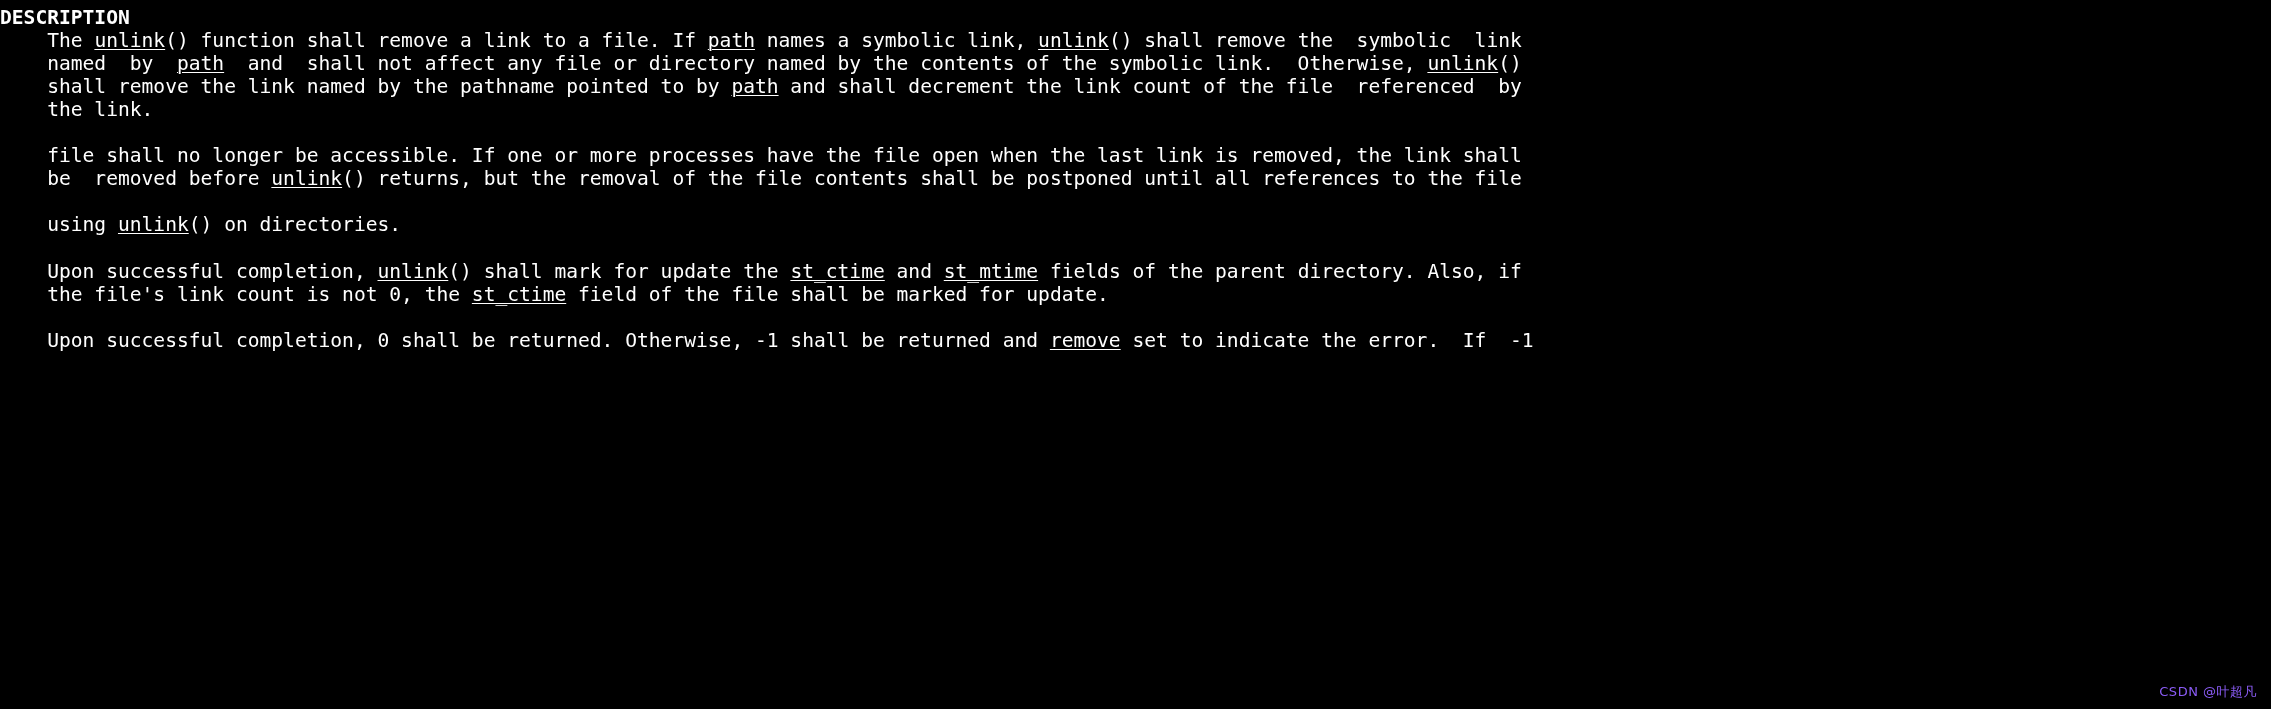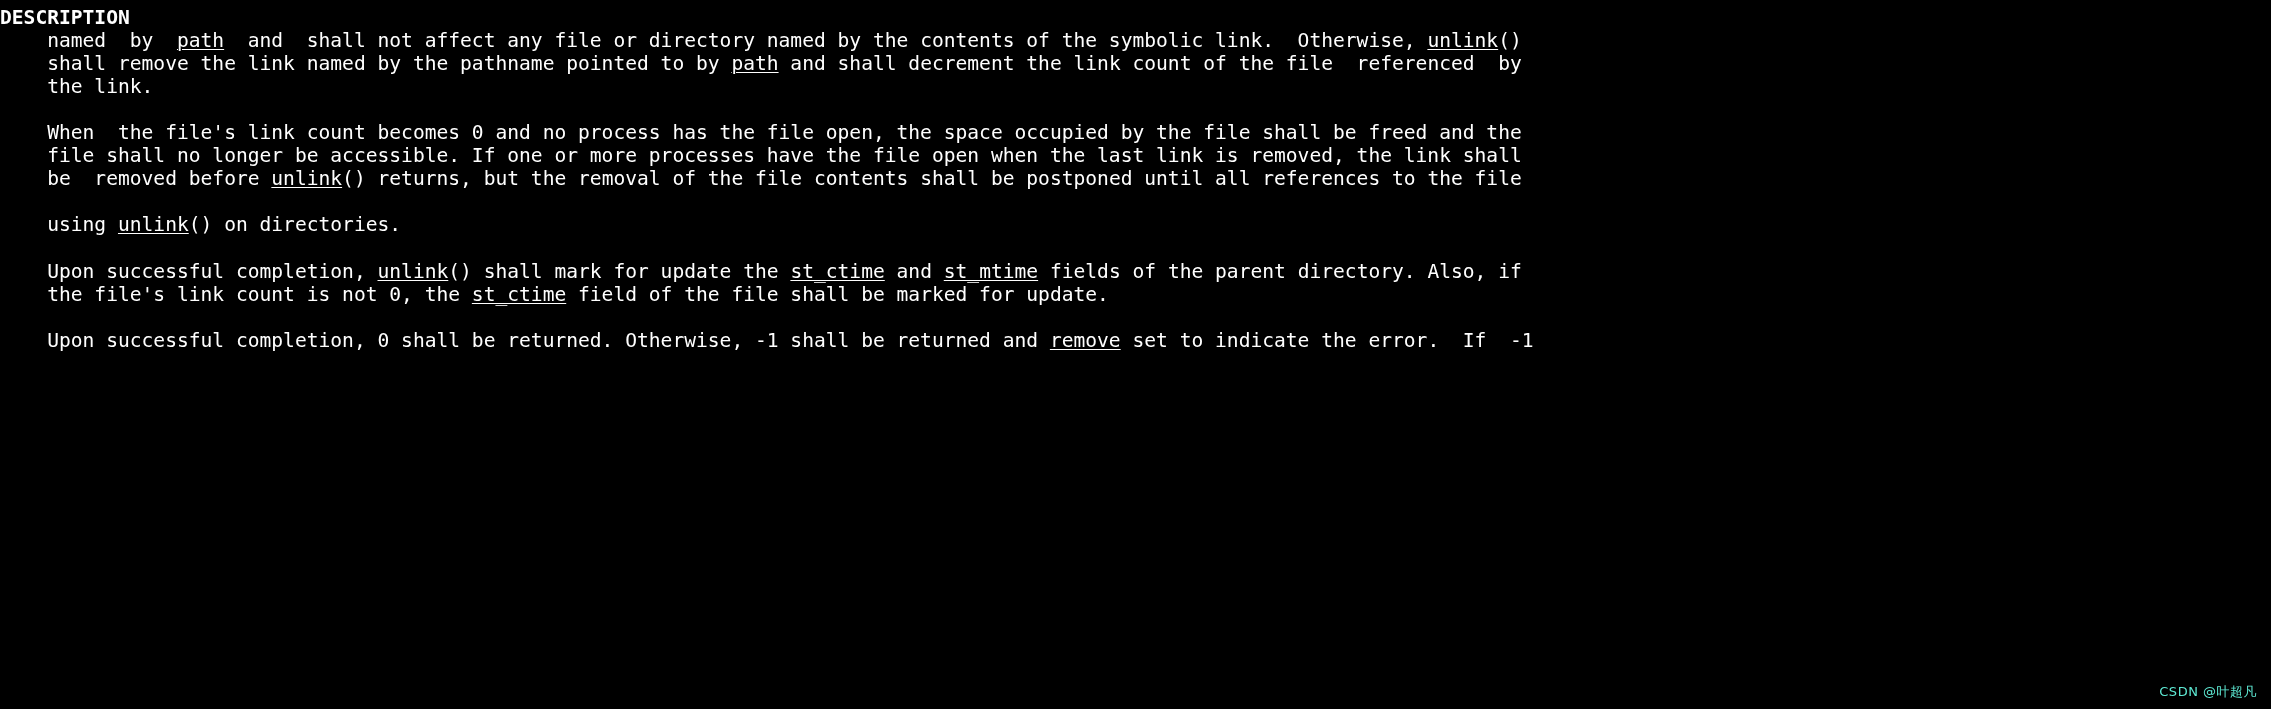--- a/index.html
+++ b/index.html
@@ -44,36 +44,36 @@
     text-decoration: underline;
     text-underline-offset: 2px;
     text-decoration-thickness: 1px;
   }
   #watermark {
     position: absolute;
     right: 14px;
     bottom: 6px;
     font-family: "DejaVu Sans", "Liberation Sans", sans-serif;
     font-size: 13px;
-    color: #5eead4;
+    color: #8b5cf6;
     letter-spacing: 0.5px;
     white-space: pre;
   }
 </style>
 </head>
 <body>
 
 <div id="terminal">
   <div id="man-body">
       <div class="man-line sect-head">DESCRIPTION</div>
+      <div class="man-line">    The <span class="u">unlink</span>() function shall remove a link to a file. If <span class="u">path</span> names a symbolic link, <span class="u">unlink</span>() shall remove the  symbolic  link</div>
       <div class="man-line">    named  by  <span class="u">path</span>  and  shall not affect any file or directory named by the contents of the symbolic link.  Otherwise, <span class="u">unlink</span>()</div>
       <div class="man-line">    shall remove the link named by the pathname pointed to by <span class="u">path</span> and shall decrement the link count of the file  referenced  by</div>
       <div class="man-line">    the link.</div>
       <div class="man-line blank"> </div>
-      <div class="man-line">    When  the file's link count becomes 0 and no process has the file open, the space occupied by the file shall be freed and the</div>
       <div class="man-line">    file shall no longer be accessible. If one or more processes have the file open when the last link is removed, the link shall</div>
       <div class="man-line">    be  removed before <span class="u">unlink</span>() returns, but the removal of the file contents shall be postponed until all references to the file</div>
       <div class="man-line blank"> </div>
       <div class="man-line">    using <span class="u">unlink</span>() on directories.</div>
       <div class="man-line blank"> </div>
       <div class="man-line">    Upon successful completion, <span class="u">unlink</span>() shall mark for update the <span class="u">st_ctime</span> and <span class="u">st_mtime</span> fields of the parent directory. Also, if</div>
       <div class="man-line">    the file's link count is not 0, the <span class="u">st_ctime</span> field of the file shall be marked for update.</div>
       <div class="man-line blank"> </div>
       <div class="man-line">    Upon successful completion, 0 shall be returned. Otherwise, -1 shall be returned and <span class="u">remove</span> set to indicate the error.  If  -1</div>
     </div>

